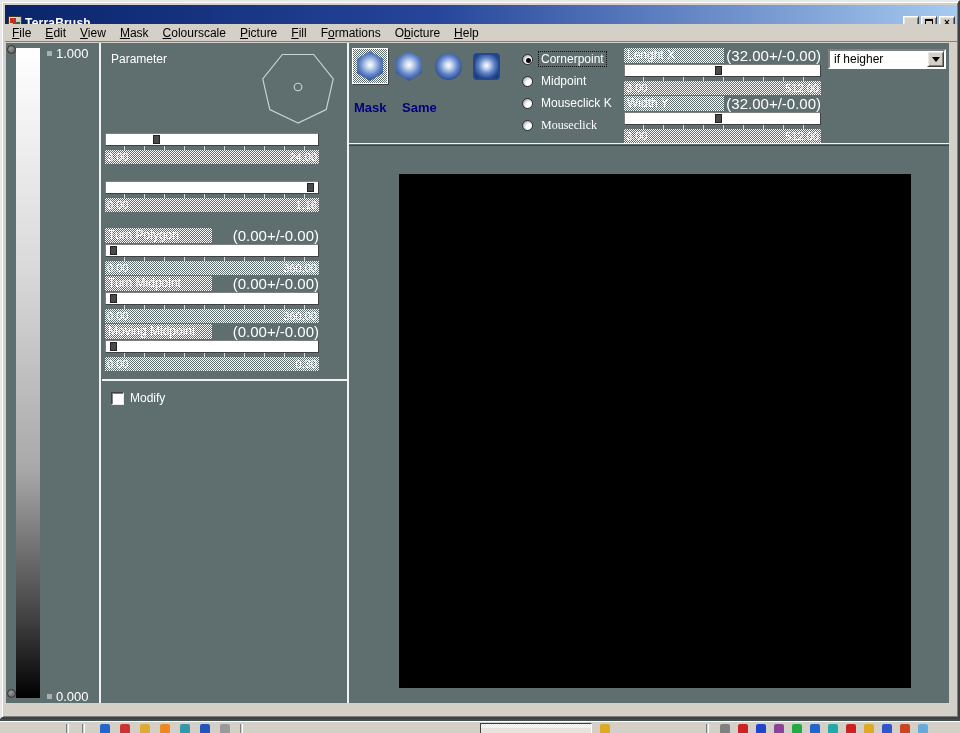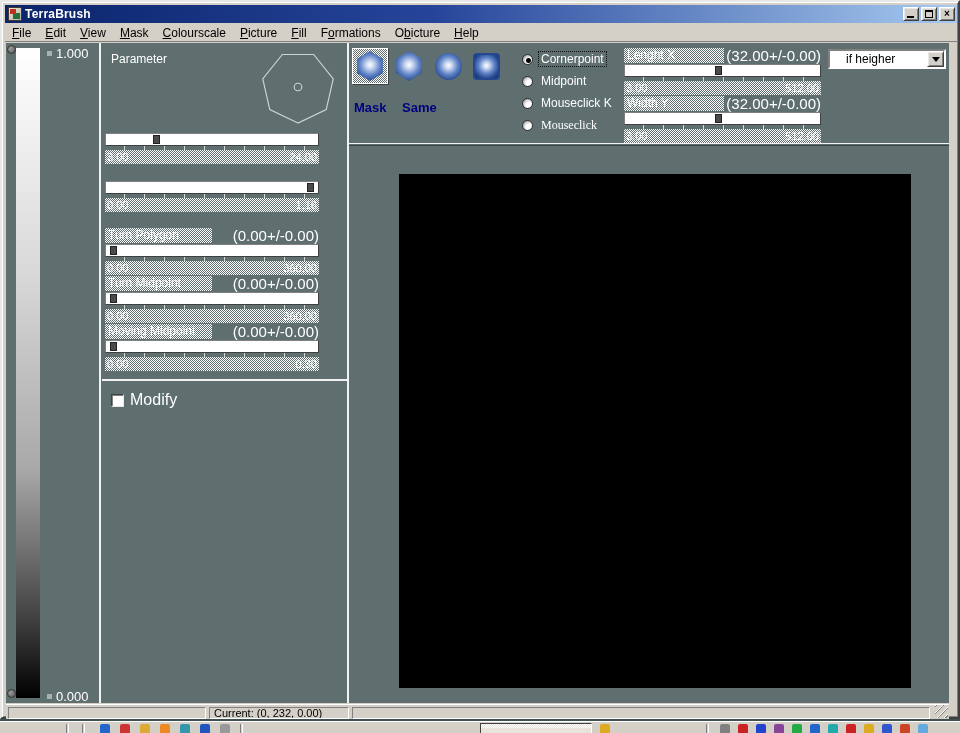--- a/index.html
+++ b/index.html
@@ -9,21 +9,21 @@
   #screen { position:absolute; left:0; top:0; width:960px; height:733px; }
 
   
   .window { position:absolute; left:0; top:0; width:960px; height:719px;
     background:#d4d0c8;
     border:2px solid; border-color:#e8e8e8 #404040 #404040 #e8e8e8;
     box-shadow: inset 1px 1px 0 #fff, inset -1px -1px 0 #808080; }
 
   .titlebar { position:absolute; left:3px; top:3px; width:952px; height:18px;
     background:linear-gradient(90deg,#0a246a 0%,#26459a 45%,#a6caf0 100%);
-    display:flex; align-items:center; padding:0 2px; }
+    display:flex; align-items:center; padding:18px 2px; }
   .app-icon { width:14px; height:14px; margin:0 3px 0 1px; position:relative;
     background:linear-gradient(135deg,#e8e4da 0%,#b8b0a0 100%); border:1px solid #403830; }
   .app-icon::after { content:""; position:absolute; left:1px; top:1px; width:6px; height:5px; background:#c03020; }
   .app-icon::before { content:""; position:absolute; right:1px; bottom:1px; width:7px; height:6px; background:#207040; }
   .title-text { color:#fff; font-weight:bold; font-size:12px; letter-spacing:0.2px; }
   .win-btns { margin-left:auto; display:flex; gap:2px; }
   .win-btn { width:16px; height:14px; background:#d4d0c8;
     border:1px solid; border-color:#fff #404040 #404040 #fff;
     box-shadow: inset 1px 1px 0 #e8e8e8, inset -1px -1px 0 #808080;
     position:relative; font-size:10px; font-weight:bold; text-align:center; line-height:12px; color:#000; }
@@ -67,21 +67,21 @@
 
   .dither {
     background-image:conic-gradient(#fff 0 25%, transparent 0 50%, #fff 0 75%, transparent 0);
     background-size:2px 2px; }
 
   .hdiv { position:absolute; height:2px; background:#f2f2f2; }
 
   .checkbox-row { position:absolute; display:flex; align-items:center; gap:6px; }
   .checkbox { width:13px; height:13px; background:#fff;
     border:1px solid; border-color:#404040 #e8e8e8 #e8e8e8 #404040; box-shadow:inset 1px 1px 0 #808080; }
-  .checkbox-label { color:#fff; font-size:16px; }
+  .checkbox-label { color:#fff; font-size:12px; }
 
   
   .brush-btn { position:absolute; }
   .brush-btn.selected { border:1px solid #fff; box-shadow:1px 1px 0 #404040; }
   .shape-fill { width:100%; height:100%;
     background:radial-gradient(circle at 50% 46%, #ffffff 0%, #cfdcf2 16%, #6285c8 46%, #24478f 76%, #16305e 100%); }
   .hex { clip-path:polygon(50% 0%, 93% 26%, 93% 74%, 50% 100%, 7% 74%, 7% 26%); }
   .circle { border-radius:50%; }
   .square { border-radius:4px; border:2px solid #24478f; }
   .tb-link { position:absolute; color:#000080; font-size:13px; font-weight:bold; }
@@ -89,21 +89,21 @@
   
   .radio-row { position:absolute; display:flex; align-items:center; gap:6px; height:14px; }
   .radio { width:11px; height:11px; border-radius:50%; border:1px solid #303030;
     background:radial-gradient(circle at 68% 68%, #ffffff 0 35%, #d0d0d0 60%, #808080 100%); position:relative; }
   .radio .dot { position:absolute; left:3px; top:3px; width:5px; height:5px; border-radius:50%; background:#000; }
   .radio-label { color:#fff; font-size:12px; padding:0 2px; }
   .radio-row.focused .radio-label { outline:1px dotted #101010; }
 
   
   .dropdown { position:absolute; height:20px; background:#fff; display:flex; align-items:center;
-    border:2px solid; border-color:#808080 #fff #fff #808080;padding-left:12px; }
+    border:2px solid; border-color:#808080 #fff #fff #808080; }
   .dd-text { flex:1; font-size:12px; color:#000; padding-left:4px; }
   .dd-btn { width:17px; height:16px; background:#d4d0c8; margin-right:0;
     border:1px solid; border-color:#fff #404040 #404040 #fff; box-shadow:inset 1px 1px 0 #e8e8e8, inset -1px -1px 0 #808080;
     display:flex; align-items:center; justify-content:center; }
   .dd-arrow { width:0; height:0; border:4px solid transparent; border-top:5px solid #000; margin-top:4px; }
 
   .tb-hline-w { position:absolute; left:343px; top:100px; right:0; height:1px; background:#f2f2f2; }
   .tb-hline-d { position:absolute; left:343px; top:102px; right:0; height:1px; background:#3a4444; }
 
   .canvas-black { position:absolute; left:393px; top:131px; width:512px; height:514px; background:#000; }
@@ -328,26 +328,20 @@
             <span class="dd-arrow"></span>
           </span>
       </div>
 
       <div class="tb-hline-w"></div>
       <div class="tb-hline-d"></div>
 
       <div class="canvas-black"></div>
     </div>
 
-    <div class="statusbar">
-      <div class="sb-panel" style="left:2px; width:198px;"></div>
-      <div class="sb-panel" style="left:203px; width:140px;">Current: (0, 232, 0.00)</div>
-      <div class="sb-panel" style="left:346px; width:578px;"></div>
-      <div class="grip"></div>
-    </div>
   </div>
 
   <div class="taskbar">
     <span class="tk-sep" style="left:66px;"></span>
     <span class="tk-sep" style="left:82px;"></span>
     <span class="tk-icon" style="left: 100px; background: rgb(34, 102, 204);"></span>
     <span class="tk-icon" style="left: 120px; background: rgb(204, 51, 51);"></span>
     <span class="tk-icon" style="left: 140px; background: rgb(221, 170, 51);"></span>
     <span class="tk-icon" style="left: 160px; background: rgb(238, 136, 34);"></span>
     <span class="tk-icon" style="left: 180px; background: rgb(51, 153, 170);"></span>

